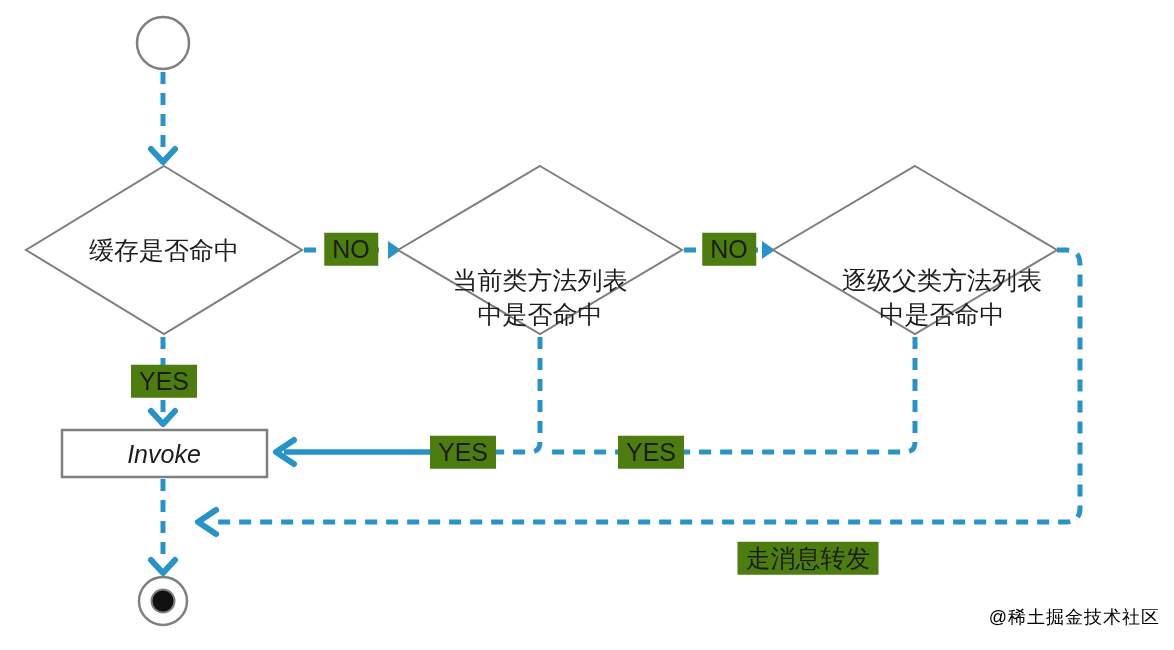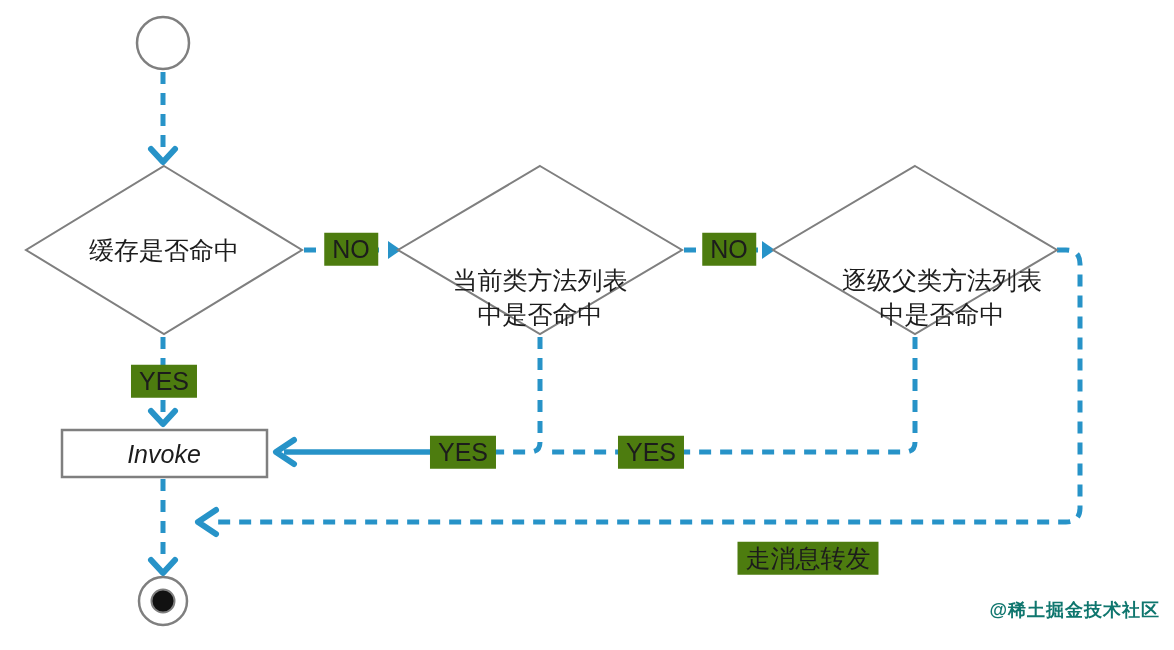--- a/index.html
+++ b/index.html
@@ -36,25 +36,24 @@
   .node-lbl {
     background: transparent;
   }
   .two-line {
     line-height: 1.35;
     margin-top: 48px;
   }
   .watermark {
     position: absolute;
     right: 14px;
-    bottom: 28px;
+    bottom: 21px;
     font-size: 18px;
-    color: #0f766e;
+    color: #000000;
     letter-spacing: 1px;
-    font-weight: bold;
   }
 </style>
 </head>
 <body>
 
 <div class="canvas">
 
   <svg width="1174" height="650" viewBox="0 0 1174 650">
 
     <g stroke="#2793C8" stroke-width="5" fill="none" stroke-dasharray="12 9" stroke-linecap="butt">

